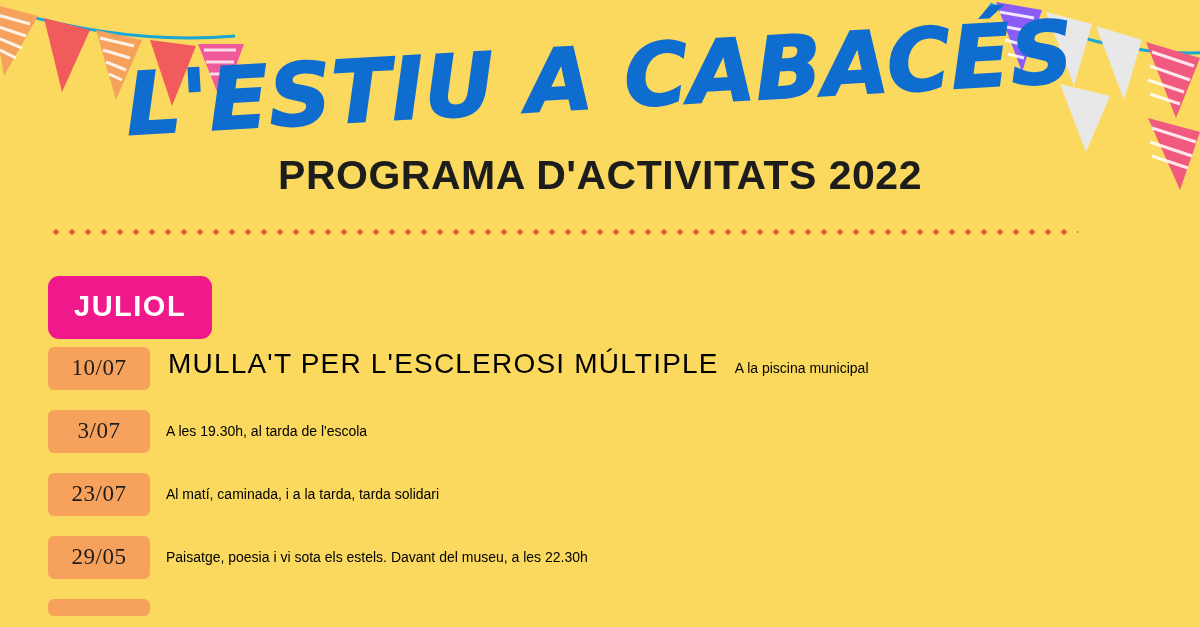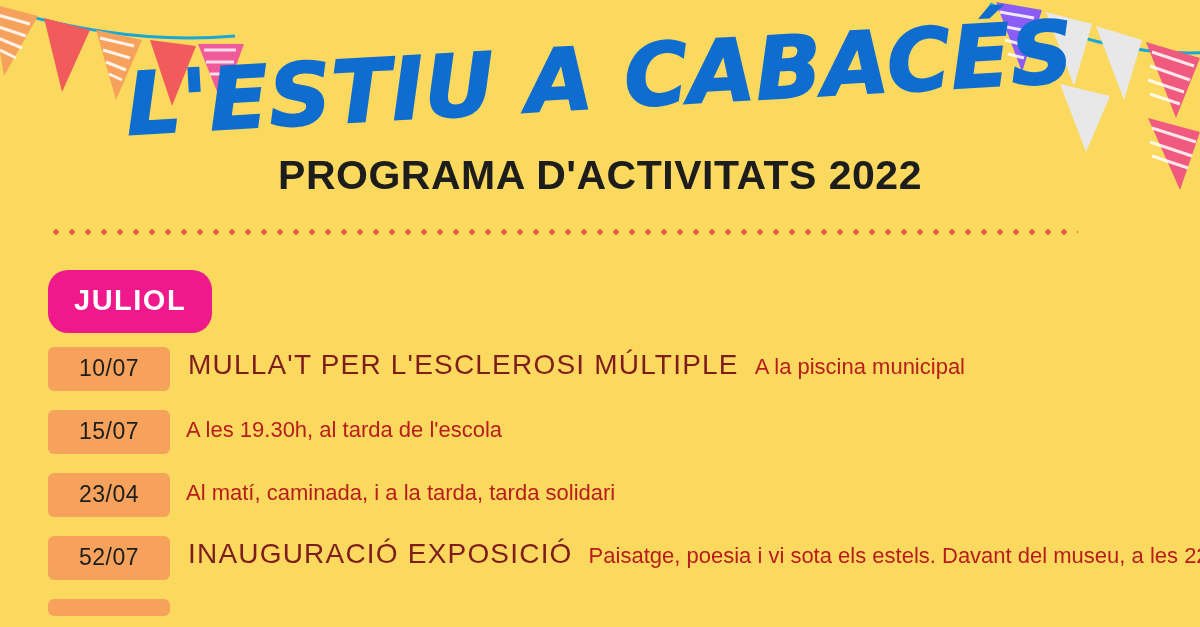--- a/index.html
+++ b/index.html
@@ -66,75 +66,75 @@
     width: 1030px;
     height: 8px;
     background-image: radial-gradient(circle, #e8623a 2.6px, rgba(0,0,0,0) 2.8px);
     background-size: 16px 8px;
     background-repeat: repeat-x;
   }
 
   
   .month-badge {
     position: absolute;
-    top: 270px;
+    top: 276px;
     left: 48px;
     background: #f0198b;
     color: #ffffff;
     font-weight: bold;
     font-size: 29px;
     letter-spacing: 1.5px;
     padding: 14px 26px 16px 26px;
-    border-radius: 20px;
+    border-radius: 11px;
   }
 
   
   .events {
     position: absolute;
     top: 345px;
     left: 48px;
     width: 1130px;
   }
   .event-row {
     display: flex;
     align-items: baseline;
     margin-bottom: 19px;
     height: 44px;
   }
   .event-date {
     flex: 0 0 auto;
-    width: 122px;
+    width: 102px;
     background: #f6a25c;
     color: #1d1d1b;
-    font-family: Liberation Sans, sans-serif;
+    font-family: Liberation Serif, serif;
     font-size: 23px;
     letter-spacing: 0.5px;
     text-align: center;
     padding: 8px 0 9px 0;
     border-radius: 6px;
     position: relative;
     top: 2px;
   }
   .event-title {
     flex: 0 0 auto;
     margin-left: 18px;
     font-family: "Liberation Sans", sans-serif;
     font-weight: normal;
     font-size: 28px;
     letter-spacing: 1.2px;
-    color: #7f1d1d;
+    color: #000000;
     text-transform: uppercase;
     white-space: nowrap;
   }
   .event-note {
     flex: 0 0 auto;
     margin-left: 16px;
     font-family: "Liberation Sans", sans-serif;
-    font-size: 22px;
-    color: #b91c1c;
+    font-size: 14px;
+    color: #000000;
     white-space: nowrap;
     text-align: right;
   }
   .event-row.clipped .event-date {
     opacity: 1;
   }
 </style>
 </head>
 <body>
 
@@ -194,32 +194,31 @@
 
 <div class="events">
 
   <div class="event-row">
     <span class="event-date">10/07</span>
     <span class="event-title">MULLA'T PER L'ESCLEROSI MÚLTIPLE</span>
     <span class="event-note">A la piscina municipal</span>
   </div>
 
   <div class="event-row">
-    <span class="event-date">15/07</span>
+    <span class="event-date">3/07</span>
     <span class="event-note">A les 19.30h, al tarda de l'escola</span>
   </div>
 
   <div class="event-row">
-    <span class="event-date">23/04</span>
+    <span class="event-date">23/07</span>
     <span class="event-note">Al matí, caminada, i a la tarda, tarda solidari</span>
   </div>
 
   <div class="event-row">
-    <span class="event-date">52/07</span>
-    <span class="event-title">INAUGURACIÓ EXPOSICIÓ</span>
+    <span class="event-date">29/05</span>
     <span class="event-note">Paisatge, poesia i vi sota els estels. Davant del museu, a les 22.30h</span>
   </div>
 
   <div class="event-row clipped">
     <span class="event-date"></span>
   </div>
 
 </div>
 
 </body></html>

